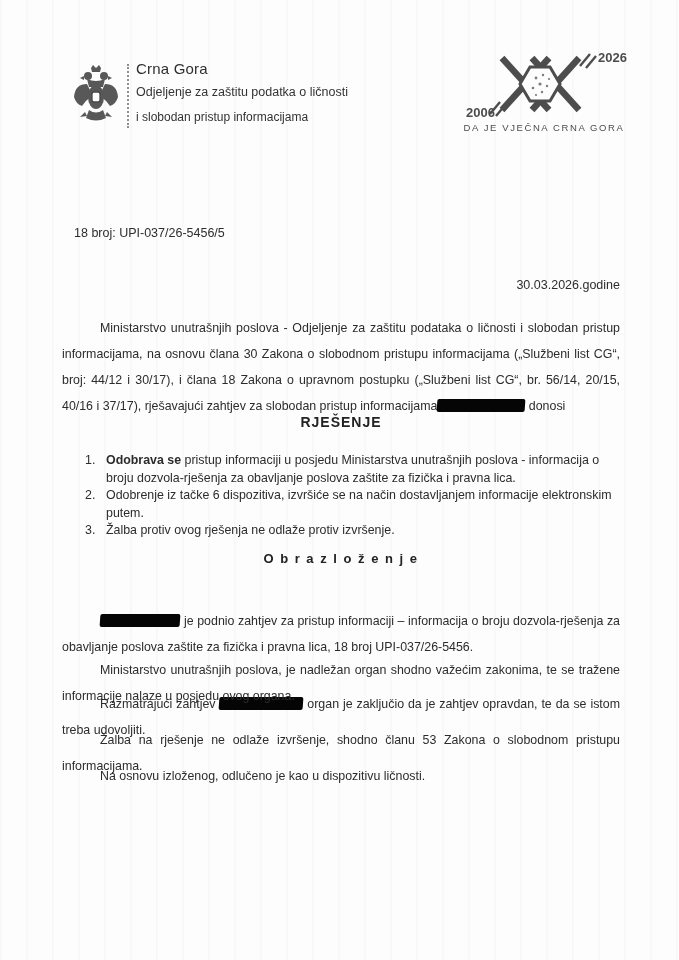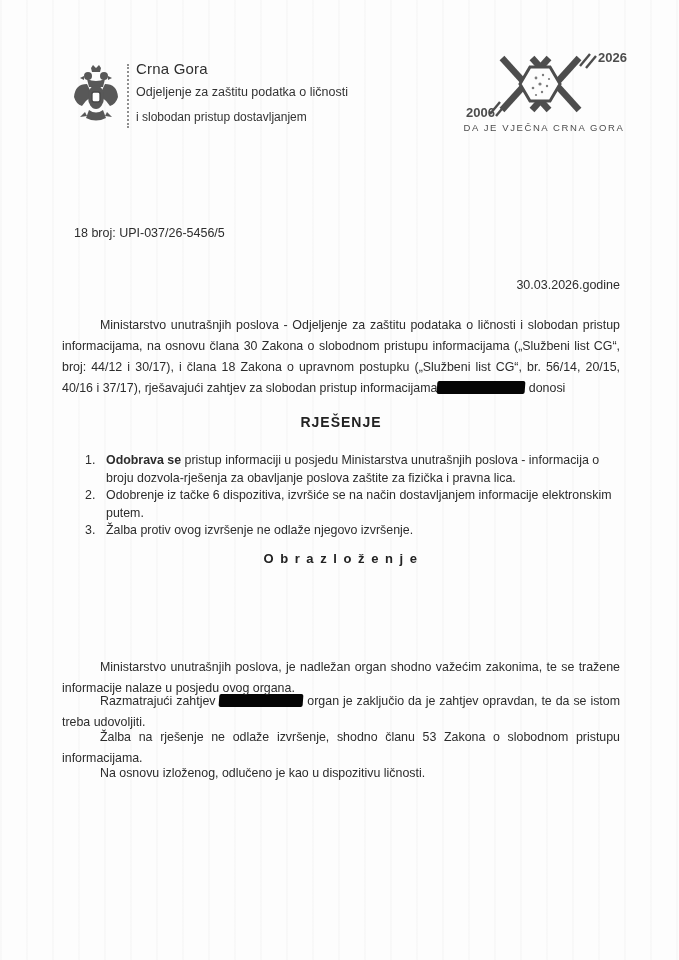--- a/index.html
+++ b/index.html
@@ -25,21 +25,21 @@
   .hl-dept1 { font-size:12.5px; margin-top:8px; color:#333; }
   .hl-dept2 { font-size:12px;  margin-top:11px; color:#333; }
   
   .stamp { position:absolute; left:452px; top:48px; width:185px; height:88px; }
   
   .ref-number { position:absolute; left:74px; top:226px; font-size:12.5px; }
   .doc-date   { position:absolute; left:400px; top:278px; width:220px; text-align:right; font-size:12.5px; }
   
   .para {
     position:absolute; left:62px; width:558px;
-    font-size:12.4px; line-height:21px; text-align:justify; color:#2c2c2c;
+    font-size:12.4px; line-height:26px; text-align:justify; color:#2c2c2c;
   }
   .indent { text-indent:38px; }
   .intro-para { top:315px; }
   .decision-title {
     position:absolute; left:62px; top:414px; width:558px; text-align:center;
     font-weight:bold; font-size:14px; letter-spacing:1px; color:#222;
   }
   .decision-list { position:absolute; left:85px; top:452px; width:537px; }
   .dl-item { display:flex; font-size:12.4px; line-height:17.6px; color:#2c2c2c; }
   .dl-num  { width:21px; flex:0 0 21px; }
@@ -98,21 +98,21 @@
         <path d="M12 48 l-5 5 l7 -1 z"></path>
         <path d="M34 48 l5 5 l-7 -1 z"></path>
       </g>
 
       <rect x="19" y="28" width="8" height="10" rx="2" fill="#fdfdfd" stroke="#474747" stroke-width="1.3"></rect>
     </svg>
     <div class="header-sep"></div>
     <div class="header-text">
       <div class="hl-country">Crna Gora</div>
       <div class="hl-dept1">Odjeljenje za zaštitu podatka o ličnosti</div>
-      <div class="hl-dept2">i slobodan pristup dostavljanjem</div>
+      <div class="hl-dept2">i slobodan pristup informacijama</div>
     </div>
   </div>
 
   <svg class="stamp" viewBox="0 0 185 88">
     <g stroke="#4d4d4d" stroke-width="6.5" stroke-linecap="butt" fill="none">
 
       <path d="M50 10 L97 62"></path>
         <path d="M97 10 L50 62"></path>
       <path d="M80 10 L127 62"></path>
         <path d="M127 10 L80 62"></path>
@@ -152,26 +152,27 @@
     <div class="dl-item">
       <span class="dl-num">1.</span>
       <span class="dl-text"><span class="bold">Odobrava se</span><span> pristup informaciji u posjedu Ministarstva unutrašnjih poslova - informacija o broju dozvola-rješenja za obavljanje poslova zaštite za fizička i pravna lica.</span></span>
     </div>
     <div class="dl-item">
       <span class="dl-num">2.</span>
       <span class="dl-text">Odobrenje iz tačke 6 dispozitiva, izvršiće se na način dostavljanjem informacije elektronskim putem.</span>
     </div>
     <div class="dl-item">
       <span class="dl-num">3.</span>
-      <span class="dl-text">Žalba protiv ovog izvršenje ne odlaže njegovo izvršenje.</span>
+      <span class="dl-text">Žalba protiv ovog rješenja ne odlaže protiv izvršenje.</span>
     </div>
   </div>
 
   <div class="explanation-title">O b r a z l o ž e n j e</div>
 
+  <p class="para indent exp-p1"><span class="redact r-p1"></span><span>je podnio zahtjev za pristup informaciji – informacija o broju dozvola-rješenja za obavljanje poslova zaštite za fizička i pravna lica, 18 broj UPI-037/26-5456.</span></p>
 
   <p class="para indent exp-p3"><span>Razmatrajući zahtjev </span><span class="redact r-p3"></span><span> organ je zaključio da je zahtjev opravdan, te da se istom treba udovoljiti.</span></p>
 
   <p class="para indent exp-p2">Ministarstvo unutrašnjih poslova, je nadležan organ shodno važećim zakonima, te se tražene informacije nalaze u posjedu ovog organa.</p>
 
   <p class="para indent exp-p4">Žalba na rješenje ne odlaže izvršenje, shodno članu 53 Zakona o slobodnom pristupu informacijama.</p>
 
   <p class="para indent exp-p5">Na osnovu izloženog, odlučeno je kao u dispozitivu ličnosti.</p>
 
 

